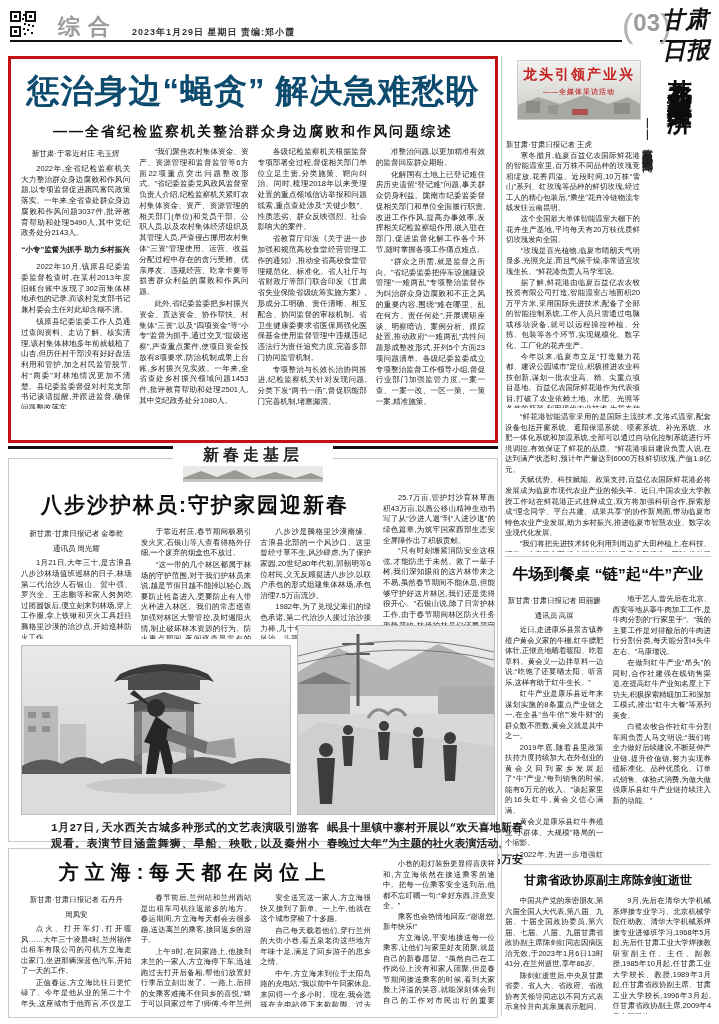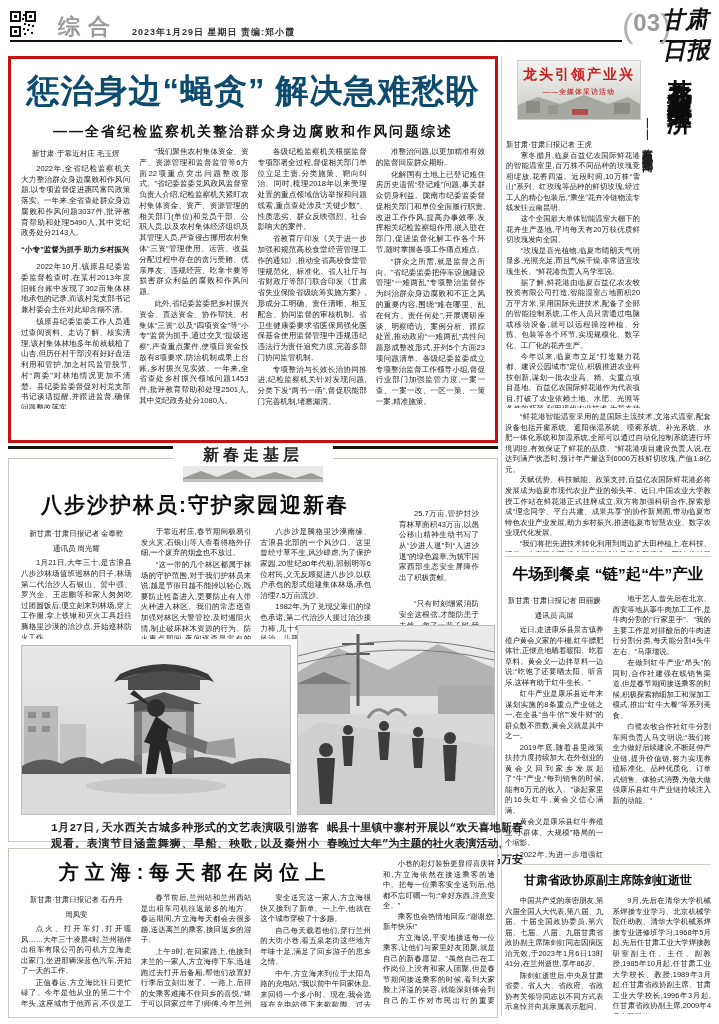--- a/index.html
+++ b/index.html
@@ -11,37 +11,37 @@
   .hdr-rule{position:absolute;left:10px;top:40px;width:612px;height:2px;background:#111;}
   .hdr-rule2{position:absolute;left:660px;top:40px;width:51px;height:2px;background:#111;}
   .hdr-page{position:absolute;left:622px;top:6px;font-size:24px;color:#9a9a9a;font-weight:700;}
   .hdr-page .paren{font-size:34px;font-weight:400;vertical-align:-6px;color:#b3b3b3;}
   .hdr-masthead{position:absolute;left:662px;top:4px;font-family:"Liberation Serif",serif;font-style:italic;font-weight:900;font-size:23px;letter-spacing:1px;color:#111;transform:rotate(-2deg);}
   
   .cols{display:flex;gap:9px;}
   .col{flex:1 1 0;overflow:hidden;text-align:justify;}
   .col p{margin:0;}
   .col .para{text-indent:2em;margin-bottom:1px;}
-  .col .colhead{text-align:left;text-indent:0;font-weight:700;margin:6px 0;}
+  .col .colhead{text-align:center;text-indent:0;font-weight:700;margin:6px 0;}
   .col .colbyline{text-align:center;text-indent:0;margin:2px 0 4px;font-family:"Liberation Serif",serif;}
   
   .lead-box{position:absolute;left:8px;top:56px;width:484px;height:381px;border:3px solid #c41212;background:#fff;}
   .lead-headline{margin:10px 6px 0;text-align:center;font-size:33px;font-weight:900;letter-spacing:1px;color:#0c4a6e;white-space:nowrap;}
   .lead-subtitle{margin:9px 0 6px;text-align:center;font-size:14px;font-weight:700;letter-spacing:2px;color:#141414;}
   .lead-cols{margin:4px 10px 0;height:262px;font-size:7.6px;line-height:1.42;color:#1c1c1c;}
   
   .black-rule{position:absolute;left:8px;top:446px;width:490px;height:3px;background:#111;}
   
   .spring-box{position:absolute;left:8px;top:458px;width:488px;height:382px;border:1px solid #c9c9c4;background:#fff;}
   .spring-banner{position:absolute;left:50%;top:-14px;transform:translateX(-50%);background:#fff;padding:0 10px;text-align:center;}
   .spring-banner .t{font-size:16px;font-weight:900;letter-spacing:4px;color:#222;}
   .spring-headline{position:absolute;left:10px;top:32px;width:352px;text-align:center;font-size:21px;font-weight:900;letter-spacing:2px;color:#0d0d0d;white-space:nowrap;}
   .spring-cols{position:absolute;left:12px;top:68px;width:350px;height:112px;font-size:7.5px;line-height:1.42;}
   .spring-col4{position:absolute;left:374px;top:34px;width:112px;height:146px;overflow:hidden;text-align:justify;font-size:7.5px;line-height:1.42;}
-  .spring-col4 p{margin:16px;} .spring-col4 .para{text-indent:2em;}
+  .spring-col4 p{margin:0;} .spring-col4 .para{text-indent:2em;}
   .photo{position:absolute;background:#dcdcdc;border:1px solid #bbb;}
   .photo svg{display:block;}
   .caption{position:absolute;font-size:11px;line-height:1.45;font-weight:600;color:#222;text-align:justify;font-family:Liberation Mono, monospace;margin-left:30px;}
   .caption .credit{float:right;font-weight:600;}
   
   .fang-box{position:absolute;left:8px;top:848px;width:488px;height:168px;border:1px solid #c9c9c4;background:#fff;}
   .fang-headline{position:absolute;left:10px;top:10px;width:352px;text-align:center;font-size:20px;font-weight:900;letter-spacing:6px;color:#0d0d0d;white-space:nowrap;}
   .fang-cols{position:absolute;left:12px;top:44px;width:350px;height:114px;font-size:7.4px;line-height:1.42;}
   .fang-col4{position:absolute;left:374px;top:10px;width:112px;height:148px;overflow:hidden;text-align:justify;font-size:7.4px;line-height:1.42;}
   .fang-col4 p{margin:0;} .fang-col4 .para{text-indent:2em;}
@@ -305,21 +305,21 @@
         <p class="colbyline">新甘肃·甘肃日报记者 田丽媛</p>
         <p class="colbyline">通讯员 高展</p>
         <p class="para">近日,走进康乐县景古镇养殖户黄会义家的牛棚,红牛膘肥体壮,正惬意地晒着暖阳、吃着草料。黄会义一边拌草料一边说:“吃饱了还要晒太阳、听音乐,这样有助于红牛生长。”</p>
         <p class="para">红牛产业是康乐县近年来谋划实施的8条重点产业链之一,在全县“当牛倌”“发牛财”的群众数不胜数,黄会义就是其中之一。</p>
         <p class="para">2019年底,随着县里政策扶持力度持续加大,在外创业的黄会义回到家乡发展起了“牛”产业,“每到销售的时候,能有6万元的收入。”谈起家里的16头红牛,黄会义信心满满。</p>
         <p class="para">黄会义是康乐县红牛养殖业“小群体、大规模”格局的一个缩影。</p>
         <p class="para">2022年,为进一步增强红牛产业养殖效益,康乐县筹措资金1240万元,在黄家墩村建成集屠宰分割、排酸、速冻、冷藏、包装、销售于一体,年加工800头红牛的分割车间,实现了红牛产业的提档升级。</p>
       </div>
     <div class="col">
         <p class="para">地手艺人,曾先后在北京、西安等地从事牛肉加工工作,是牛肉分割的“行家里手”。“我的主要工作是对排酸后的牛肉进行分割分类,每天能分割4头牛左右。”马康瑞说。</p>
-        <p class="para">在做到红牛产业“昂头”的同时,合作社建强在线销售渠道,但是春节期间接送乘客的时候,积极探索精细加工和深加工模式,推出“红牛大餐”等系列美食。</p>
+        <p class="para">在做到红牛产业“昂头”的同时,合作社建强在线销售渠道,在提高红牛产业知名度上下功夫,积极探索精细加工和深加工模式,推出“红牛大餐”等系列美食。</p>
         <p class="para">白鹭农牧合作社红牛分割车间负责人马文明说:“我们将全力做好后续建设,不断延伸产业链,提升价值链,努力实现养殖标准化、品种优质化、订单式销售、体验式消费,为做大做强康乐县红牛产业链持续注入新的动能。”</p>
       </div>
   </div>
 
   <div class="hdiv2"></div>
 
   <div class="obit-headline">甘肃省政协原副主席陈剑虹逝世</div>
   <div class="cols obit-cols">
     <div class="col">
         <p class="para">中国共产党的亲密朋友,第六届全国人大代表,第八届、九届、十届全国政协委员,第六届、七届、八届、九届甘肃省政协副主席陈剑虹同志因病医治无效,于2023年1月6日13时41分,在兰州逝世,享年86岁。</p>

